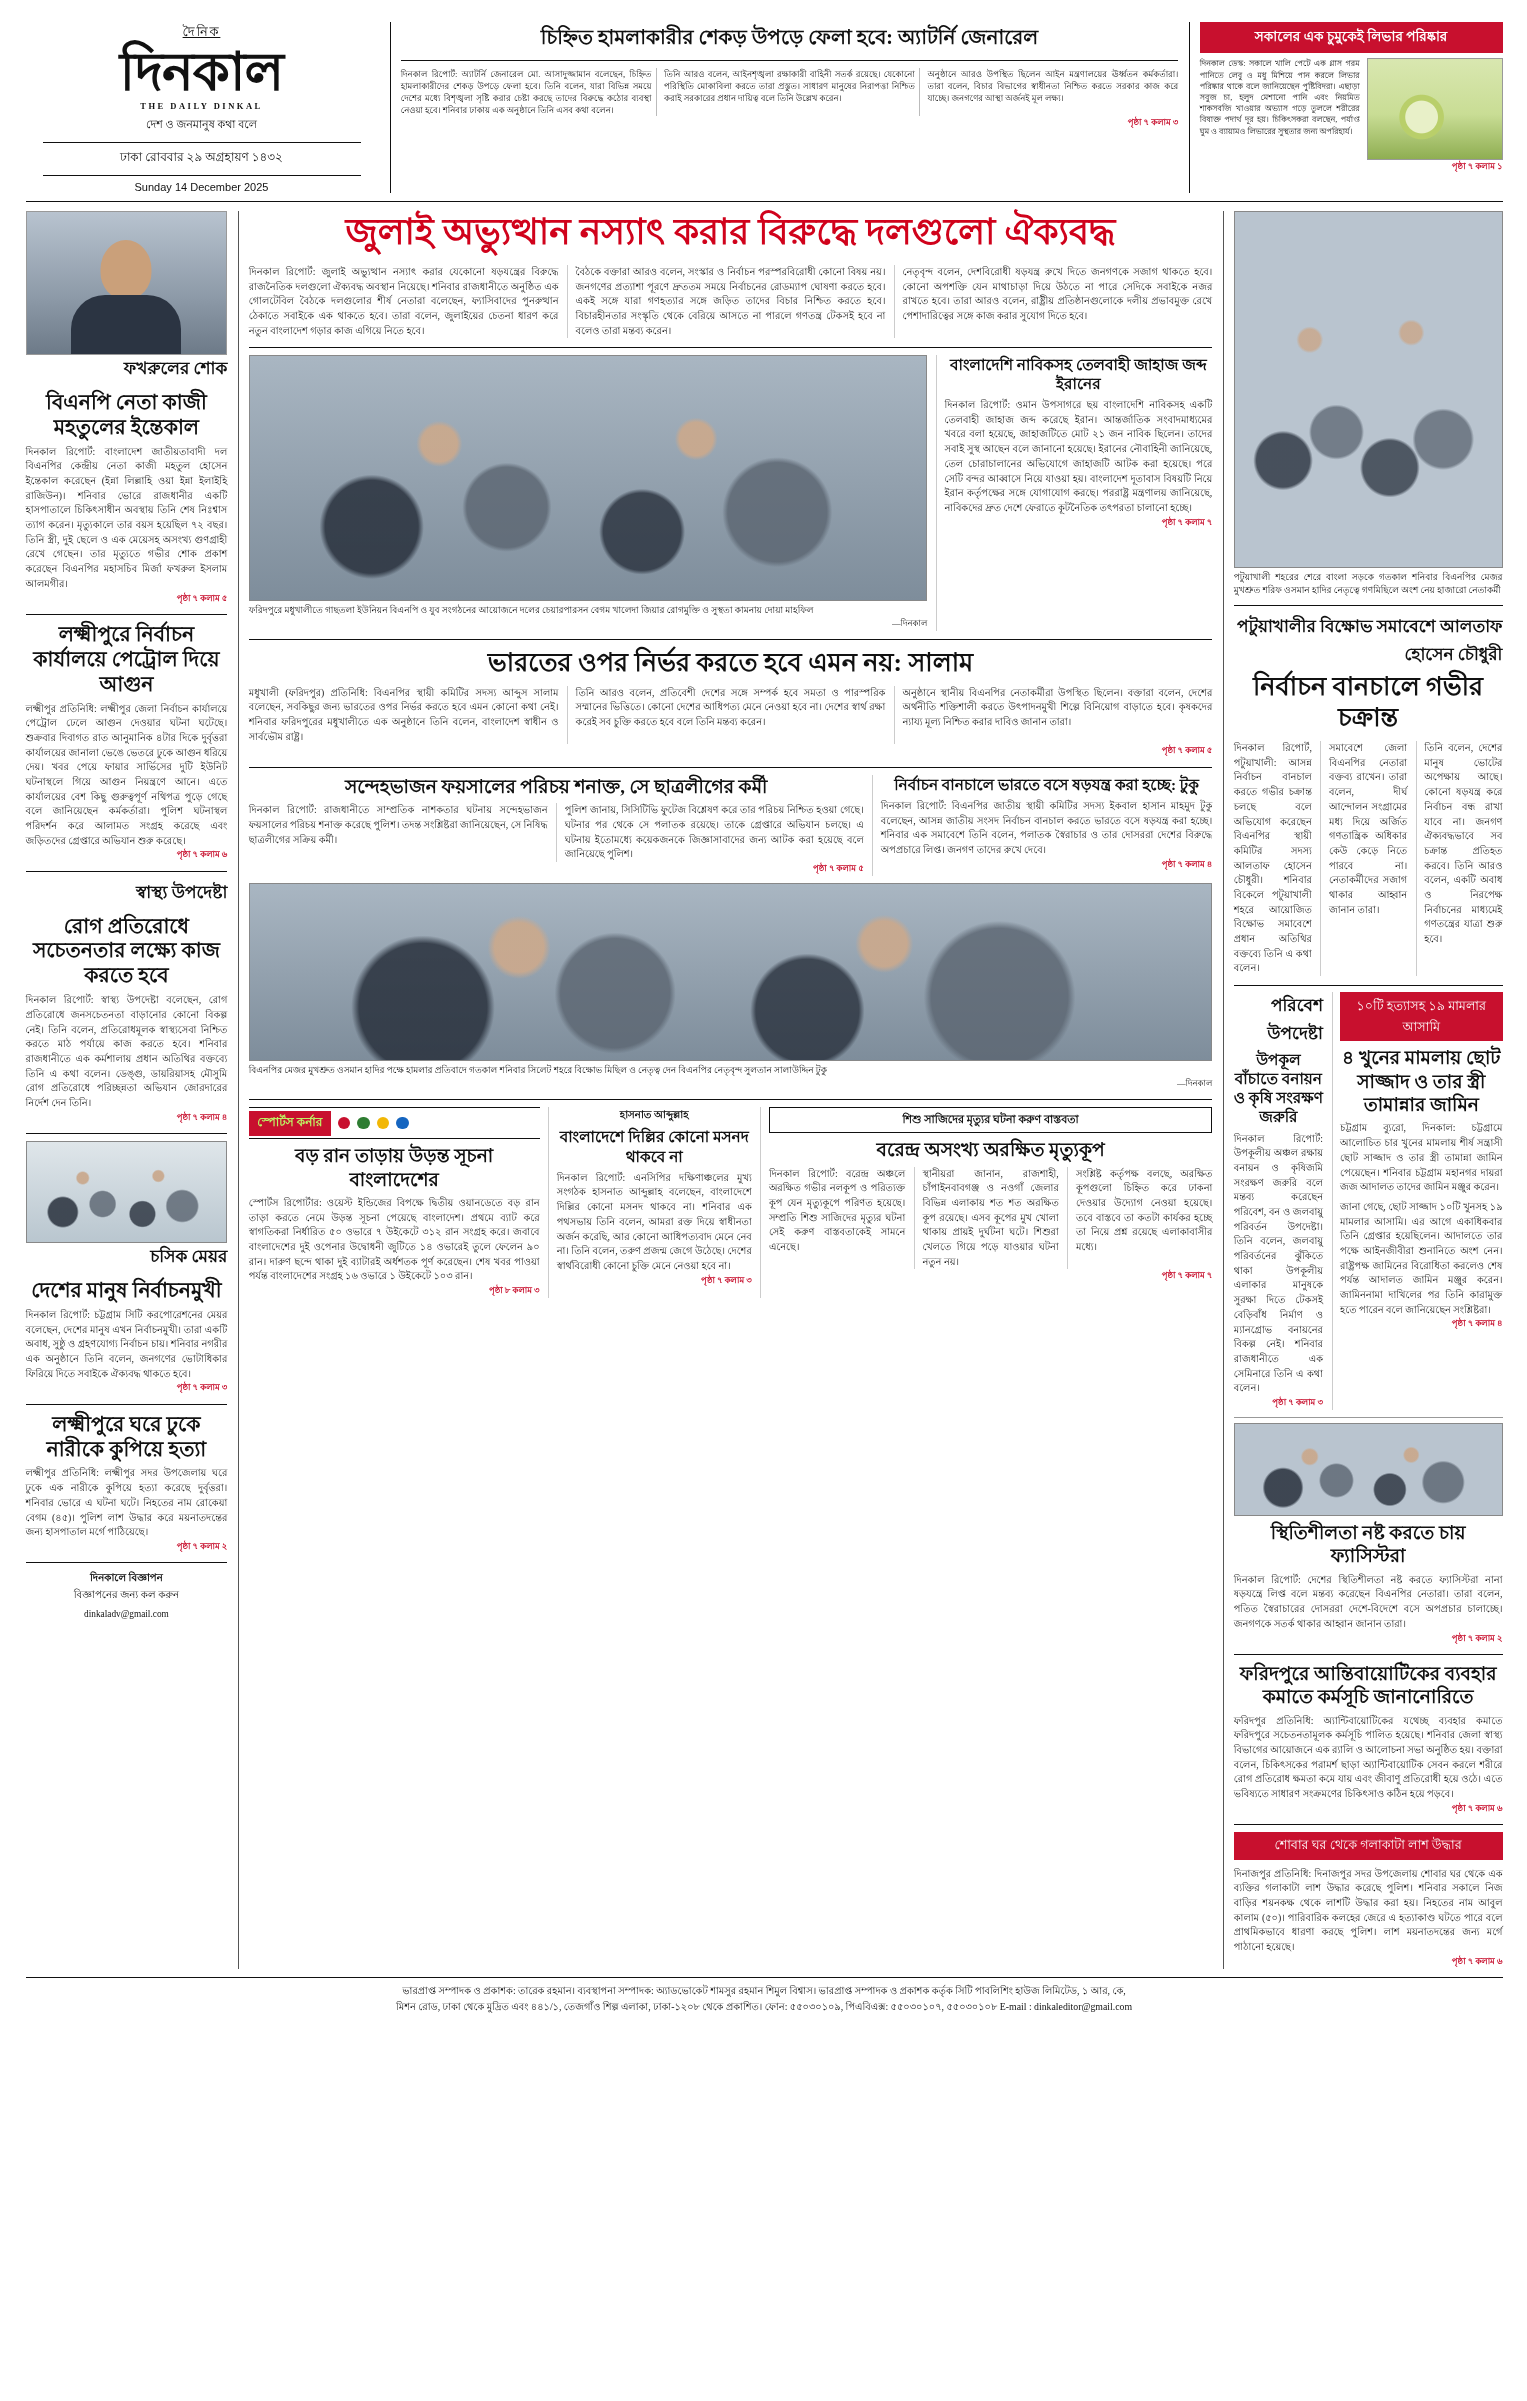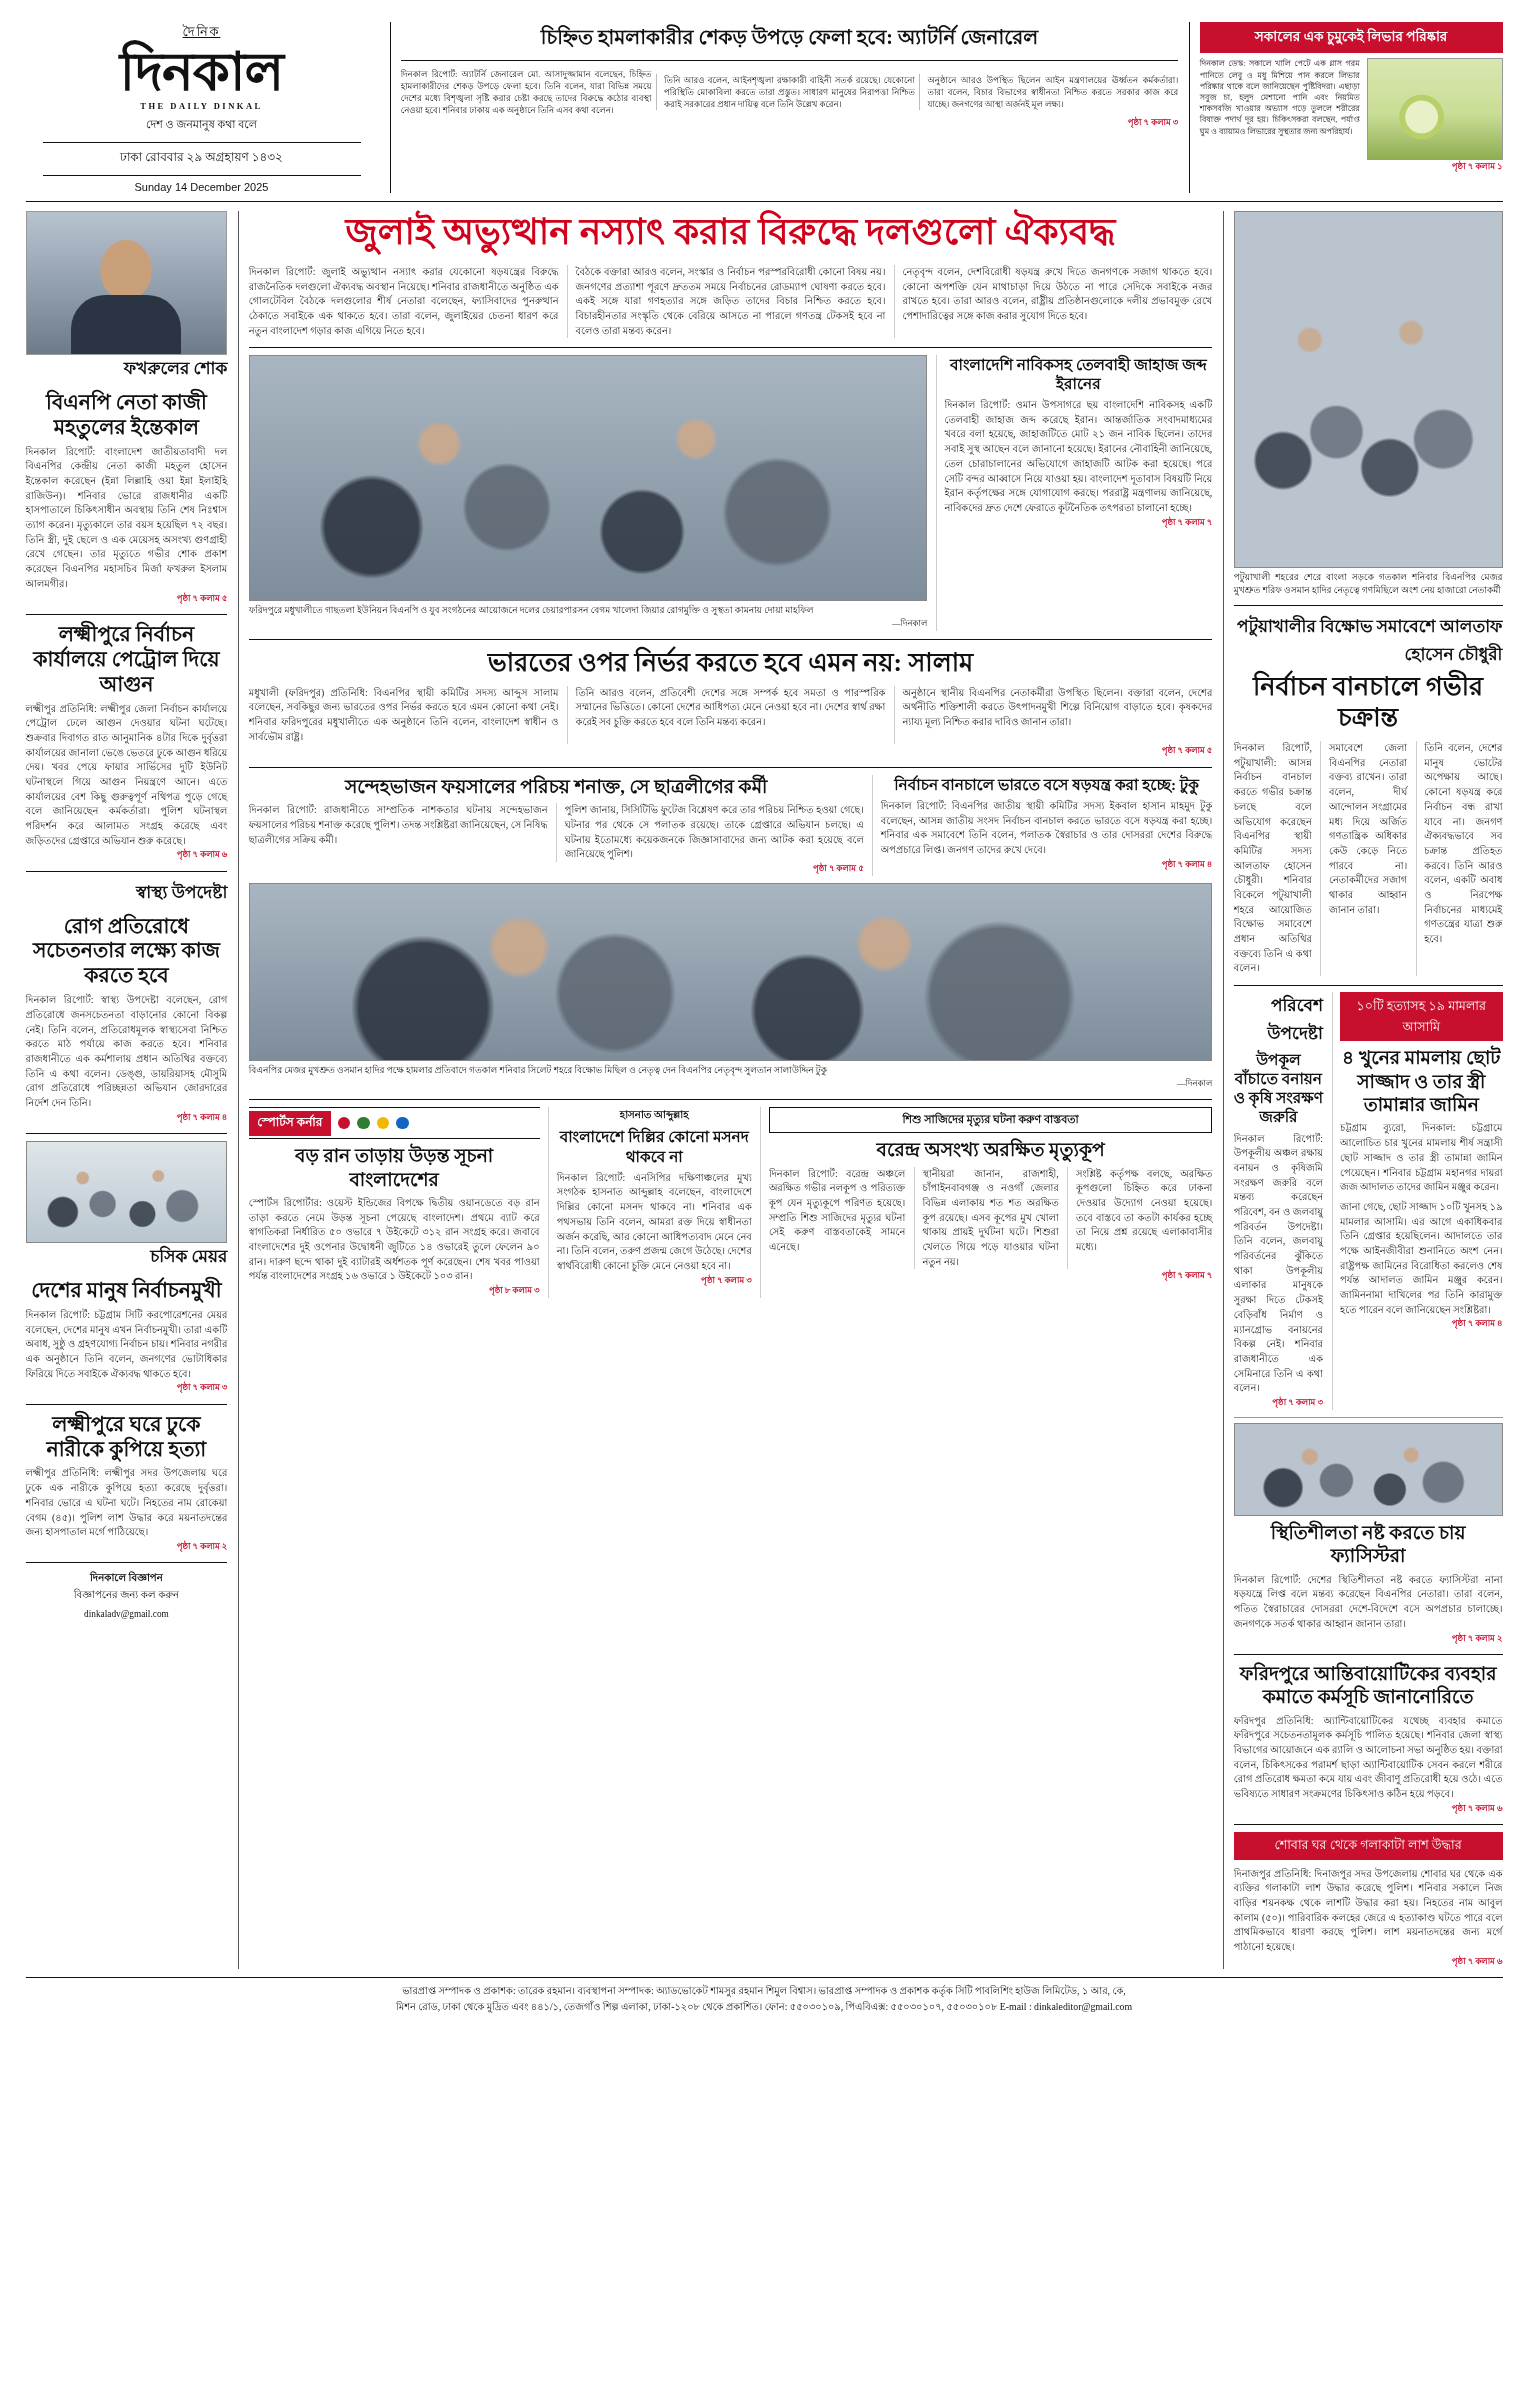--- a/index.html
+++ b/index.html
@@ -20,21 +20,21 @@
   .mast-logo { font-size:53px; font-weight:bold; letter-spacing:-0.8px; line-height:1; margin-top:3.4px; }
   .mast-top-small { font-size:13px; letter-spacing:1.7px;text-decoration:underline; }
   .mast-en { font-size:8.5px; letter-spacing:2.5px; font-weight:bold; margin-top:1.7px;}
   .mast-sub { font-size:11px; margin-top:5.1px; }
   .mast-rule { border-top:0.8px solid #111; margin:6.8px 17px 5.1px 17px; }
   .mast-date-bn { font-size:12px; }
   .mast-date-en { font-size:11px; margin-top:3.4px; font-family:"Liberation Sans", sans-serif; }
 
   .mast-mid { flex:1; padding:0 10.2px; }
   .mast-mid-hdl { font-size:20px; font-weight:bold; text-align:center; padding-bottom:5.1px; border-bottom:0.8px solid #111; }
-  .mast-mid-cols { display:flex; gap:4px; margin-top:6.8px;align-items:center; }
+  .mast-mid-cols { display:flex; gap:4px; margin-top:6.8px; }
   .mast-mid-cols > div { flex:1; font-size:8.5px; line-height:1.42; text-align:justify; }
   .mast-mid-cols > div + div { border-left:0.8px solid #bbb; padding-left:7.6px; }
 
   .mast-right { width:314px; border-left:0.8px solid #111; padding-left:10.2px; }
   .ad-red-bar { background:#c8102e; color:#fff; text-align:center; font-size:13.6px; font-weight:bold; padding:4.2px 3.4px; }
   .ad-body { display:flex; gap:6.8px; margin-top:5.1px; }
   .ad-text { flex:1; font-size:8px; line-height:1.4; text-align:justify; }
   .ad-img { width:136px; height:102px; border:0.8px solid #999;
      background:
        radial-gradient(circle at 40% 58%, #e8f0c8 0 16%, rgba(0,0,0,0) 17%),
@@ -90,21 +90,21 @@
   .cols3 > div { flex:1; }
   .cols3 > div + div { border-left:0.8px solid #ccc; padding-left:7.6px; }
 
   .more { color:#c8102e; font-weight:bold; font-size:8.5px; text-align:right; }
 
   .badge-red { background:#c8102e; color:#ffffff; text-align:center; font-weight:normal;
      font-size:12.7px; padding:3.4px 5.1px; }
   .badge-outline { border:0.8px solid #111; text-align:center; font-size:11px; font-weight:bold; padding:2.5px; }
 
   .sports-bar { display:flex; align-items:center; gap:6.8px; border-top:1.7px solid #111; border-bottom:0.8px solid #111; padding:2.5px 0; }
-  .sports-label { background:#c8102e; color:#ffffff; font-weight:bold; font-size:12px; padding:2.5px 8.5px; }
+  .sports-label { background:#c8102e; color:#bef264; font-weight:bold; font-size:12px; padding:2.5px 8.5px; }
   .dot { width:12.7px; height:12.7px; border-radius:50%; display:inline-block; }
 
   .footer { border-top:1.7px solid #111; margin-top:8.5px; padding-top:5.1px; font-size:9.8px; text-align:center; line-height:1.6; }
 
   .mailline { text-align:center; font-size:9.3px; margin-top:5.1px; }
   .small-center { text-align:center; font-size:10.2px; font-weight:bold; }
 
   .imgbox { border:0.8px solid #888; position:relative; overflow:hidden; background:#b9c4cf; }
   .imgbox.rally { background:linear-gradient(#a9b6c2,#7e8d9b); }
   .imgbox.med { background:linear-gradient(#dfe6ea,#b9c6cf); }

